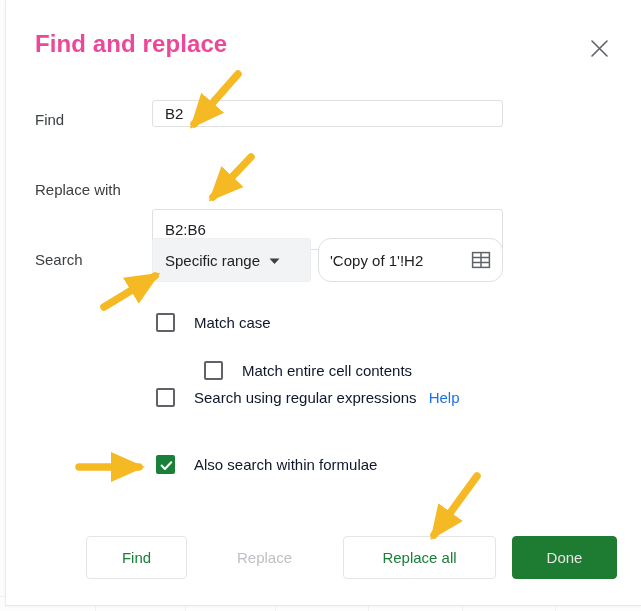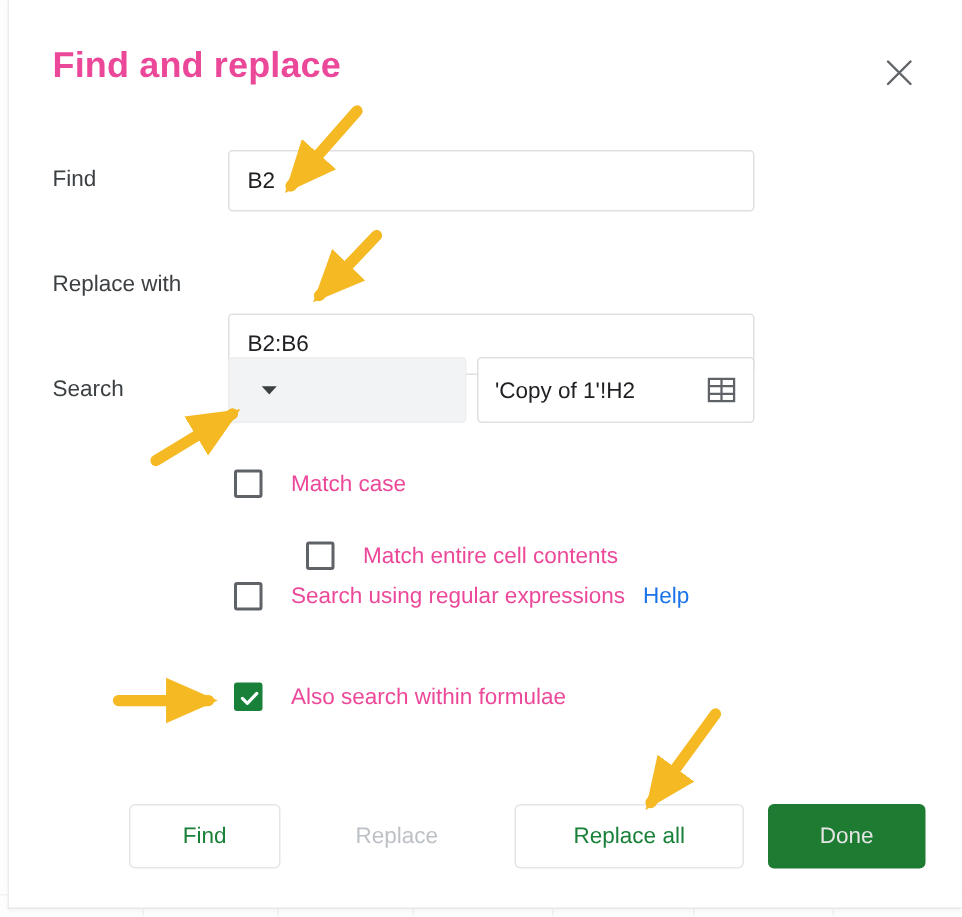--- a/index.html
+++ b/index.html
@@ -61,21 +61,21 @@
     border:1px solid #e0e0e0;
     border-radius:3px;
     font-size:15px; color:#202124;
     display:flex; align-items:center;
     padding:0 12px;
     font-family:"Liberation Sans", sans-serif;
     white-space:nowrap; overflow:hidden;
   }
 
   #label-find   { left:29px; top:110px; }
-  #input-find   { left:146px; top:100px; width:351px; height:41px; }
+  #input-find   { left:146px; top:100px; width:351px; height:27px; }
 
   #label-replace{ left:29px; top:180px;text-align:right; }
   #input-replace{ left:146px; top:169px; width:351px; height:41px;margin-top:40px; }
 
   #label-search { left:29px; top:250px; }
 
   
   #search-scope {
     position:absolute; left:146px; top:238px;
     width:159px; height:44px;
@@ -88,21 +88,21 @@
   }
   #search-scope-label { font-size:15px; color:#202124; white-space:nowrap; }
   #scope-caret { margin-left:9px; }
 
   
   #range-box {
     position:absolute; left:312px; top:238px;
     width:185px; height:44px;
     background:#ffffff;
     border:1px solid #e0e0e0;
-    border-radius:3px;
+    border-radius:13px;
     display:flex; align-items:center;
     padding:2px 11px;
     cursor:text;
   }
   #range-value { font-size:15px; color:#202124; white-space:nowrap; flex:1; }
   #range-picker-icon { width:20px; height:20px; flex:0 0 auto; cursor:pointer; }
 
   
   .cb-row {
     position:absolute; left:150px;
@@ -118,21 +118,21 @@
     cursor:pointer;
     position:relative;
   }
   .cb-box.checked {
     background:#188038;
     border-color:#188038;
   }
   .cb-box.checked svg { position:absolute; left:1px; top:1px; }
   .cb-label {
     margin-left:19px;
-    font-size:15px; color:#ec4899;
+    font-size:15px; color:#0f172a;
     white-space:nowrap;
     cursor:pointer;
   }
   .cb-help {
     margin-left:12px;
     font-size:15px; color:#1a73e8;
     white-space:nowrap; cursor:pointer;
   }
   #cb-row-0 { top:311px; }
   #cb-row-1 { top:359px;margin-left:48px; }
@@ -208,20 +208,21 @@
   </div>
 
   <div id="label-replace" class="row-label">Replace with</div>
   <div id="input-replace" class="text-input">
     <span>B2:B6</span>
   </div>
 
   <div id="label-search" class="row-label">Search</div>
 
   <div id="search-scope">
+    <span id="search-scope-label">Specific range</span>
     <span id="scope-caret">
       <svg width="11" height="7" viewBox="0 0 11 7">
           <path d="M0.5 0.5 L5.5 6 L10.5 0.5 Z" fill="#3c4043"></path>
         </svg>
     </span>
   </div>
 
   <div id="range-box">
     <span id="range-value">'Copy of 1'!H2</span>
     <span id="range-picker-icon">

